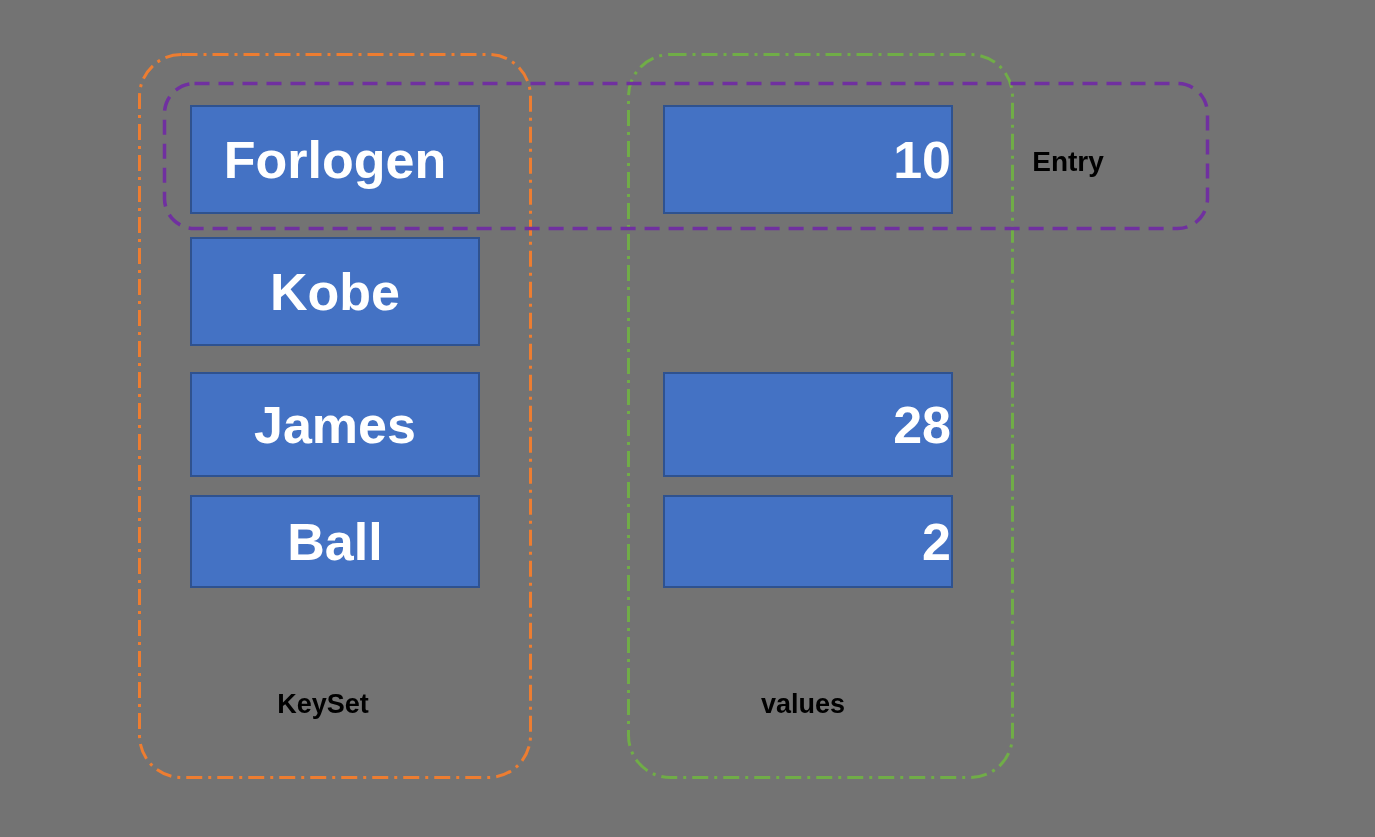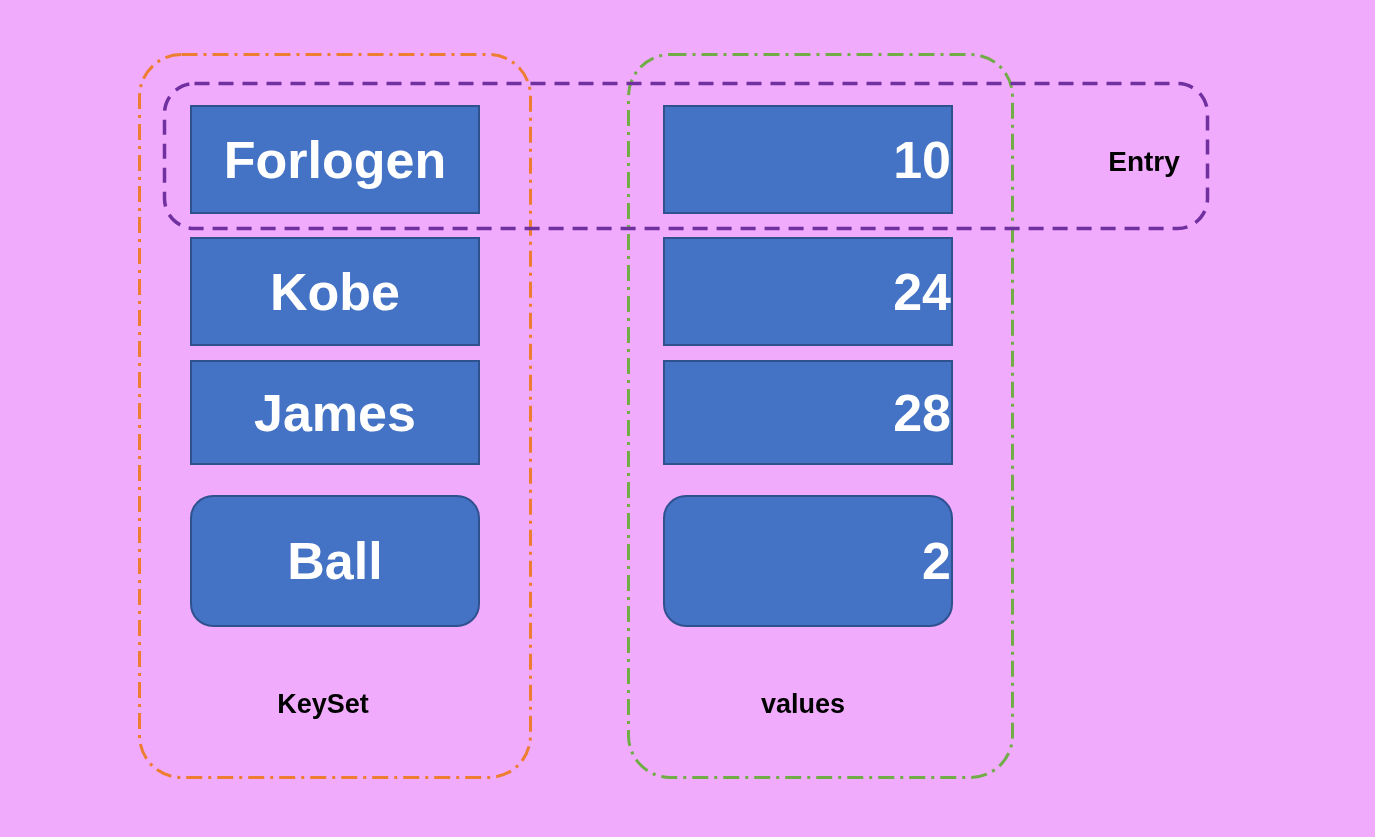--- a/index.html
+++ b/index.html
@@ -7,21 +7,21 @@
     padding: 0;
     background: #ffffff;
   }
   body {
     font-family: "Liberation Sans", sans-serif;
   }
   #canvas {
     position: relative;
     width: 1375px;
     height: 837px;
-    background: #f0abfc;
+    background: #737373;
     overflow: hidden;
   }
 
   
   #outline-svg {
     position: absolute;
     left: 0;
     top: 0;
     width: 1375px;
     height: 837px;
@@ -41,22 +41,22 @@
     display: flex;
     align-items: center;
     justify-content: center;
     letter-spacing: 0px;
   }
   .col-key  { left: 190px; width: 290px; }
   .col-val  { left: 663px; width: 290px; justify-content: flex-end; }
 
   .row-0 { top: 105px; height: 109px; }
   .row-1 { top: 237px; height: 109px; }
-  .row-2 { top: 360px; height: 105px; }
-  .row-3 { top: 495px; height: 132px; border-radius: 23px; }
+  .row-2 { top: 372px; height: 105px; }
+  .row-3 { top: 495px; height: 93px; }
 
   
   .label {
     position: absolute;
     color: #000000;
     font-weight: bold;
     font-size: 27px;
     line-height: 1;
     white-space: nowrap;
     text-align: center;
@@ -66,21 +66,21 @@
     width: 370px;
     top: 691px;
     text-align: center;
   }
   .label-values {
     left: 627px;
     width: 352px;
     top: 691px;
   }
   .label-entry {
-    left: 1050px;
+    left: 974px;
     width: 188px;
     top: 148px;
     font-size: 28px;
   }
 </style>
 </head>
 <body>
 
 <div id="canvas">
 
@@ -102,23 +102,20 @@
   <div class="cell col-key row-2">
     <span>James</span>
   </div>
   <div class="cell col-key row-3">
     <span>Ball</span>
   </div>
 
   <div class="cell col-val row-0">
     <span>10</span>
   </div>
-  <div class="cell col-val row-1">
-    <span>24</span>
-  </div>
   <div class="cell col-val row-2">
     <span>28</span>
   </div>
   <div class="cell col-val row-3">
     <span>2</span>
   </div>
 
   <div class="label label-keyset">KeySet</div>
   <div class="label label-values">values</div>
   <div class="label label-entry">Entry</div>

